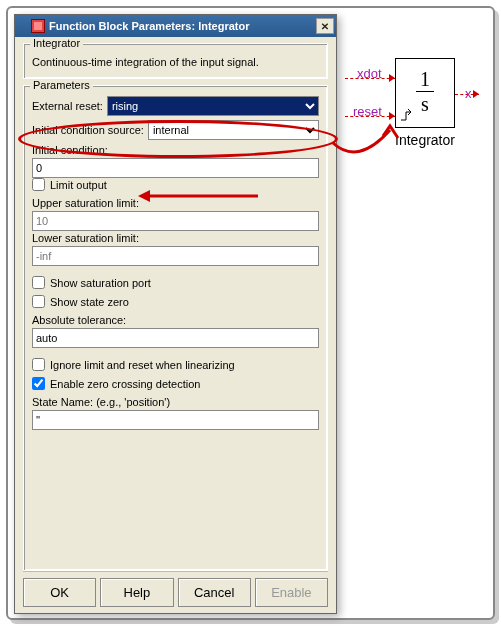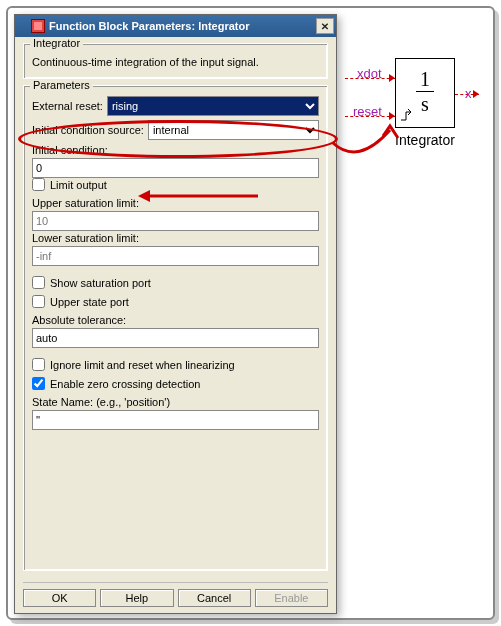--- a/index.html
+++ b/index.html
@@ -151,23 +151,23 @@
     bottom: 6px;
     left: 8px;
     right: 8px;
     display: flex;
     gap: 4px;
     border-top: 1px solid #bbb;
     padding-top: 6px;
   }
   .button-bar button {
     flex: 1;
-    height: 18px;
+    height: 29px;
     font-family: inherit;
-    font-size: 11px;
+    font-size: 13px;
     background: #ece9d8;
     border: 1px solid #888;
     box-shadow: inset 1px 1px 0 #fff;
     cursor: pointer;
   }
   .button-bar button:disabled {
     color: #999;
   }
   
   .diagram {
@@ -322,21 +322,21 @@
         <div class="field-label">Lower saturation limit:</div>
         <input type="text" disabled="" value="-inf" style="">
 
         <div class="checkbox-row" style="margin-top:10px">
           <input type="checkbox" style="">
           <span>Show saturation port</span>
         </div>
 
         <div class="checkbox-row">
           <input type="checkbox" style="">
-          <span>Upper state port</span>
+          <span>Show state zero</span>
         </div>
 
         <div class="field-label">Absolute tolerance:</div>
         <input type="text" value="auto" style="">
 
         <div class="checkbox-row" style="margin-top:10px">
           <input type="checkbox" style="">
           <span>Ignore limit and reset when linearizing</span>
         </div>
 

